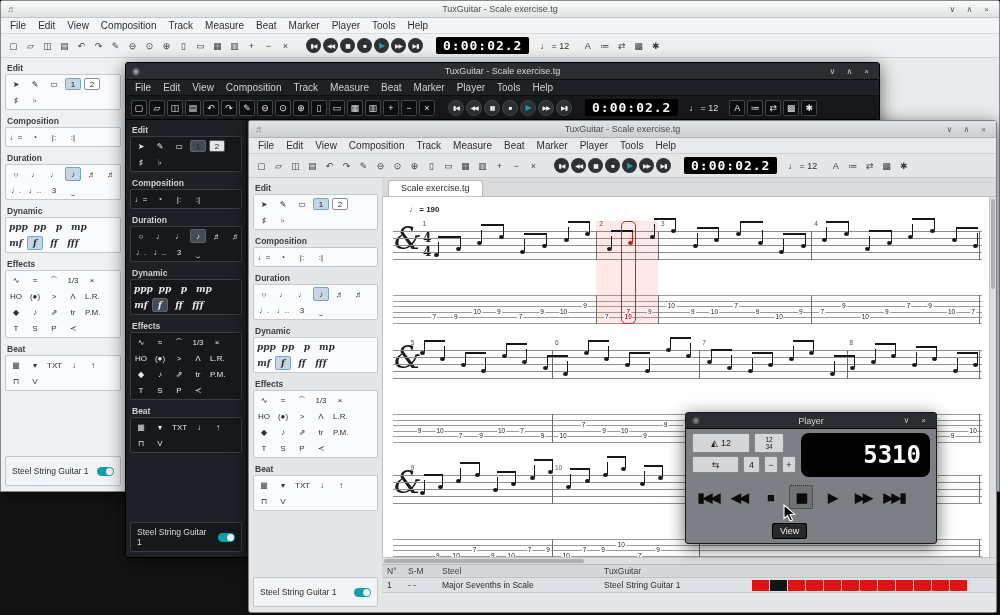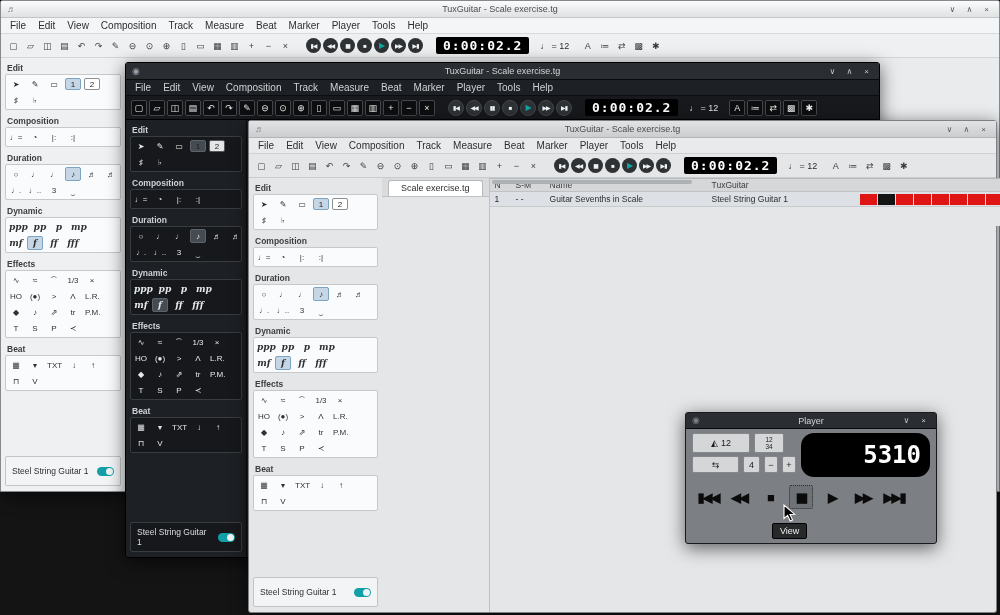--- a/index.html
+++ b/index.html
@@ -58,21 +58,21 @@
 .dk .sic.sel{background:#454b52;border:1px solid #5c636a}
 .dynrow .sic{font-family:"DejaVu Serif",serif;font-style:italic;font-weight:bold;font-size:9px}
 .spacer{flex:1}
 .strip{height:30px;margin:3px 1px;border:1px solid #c2c4c6;background:#f3f4f5;display:flex;align-items:center;gap:5px;padding:0 6px;font-size:8.5px;border-radius:2px;flex:none}
 .dk .strip{background:#16181b;border-color:#383d42;color:#dcdee0}
 .toggle{margin-left:auto;width:17px;height:9px;border-radius:5px;background:#139fa8;position:relative;flex:none}
 .toggle:after{content:'';position:absolute;right:1px;top:1px;width:7px;height:7px;border-radius:50%;background:#eef4f5}
 .mainarea{flex:1;min-width:0}
 .lt .mainarea{background:#e9ebec}
 .dk .mainarea{background:#202327}
-.maincol{flex:1;min-width:0;display:flex;flex-direction:row}
+.maincol{flex:1;min-width:0;display:flex;flex-direction:column}
 .tabbar{height:19px;flex:none;background:#d9dbdd;border-bottom:1px solid #bfc1c3;display:flex;align-items:flex-end;padding:0 6px}
 .tab{background:#fff;border:1px solid #b7b9bb;border-bottom:none;border-radius:3px 3px 0 0;font-size:9px;padding:2px 12px 3px}
 .scoreview{flex:1;position:relative;background:#fff;overflow:hidden;border-left:1px solid #bfc1c3}
 .system{position:absolute;left:10px;right:14px;height:112px}
 .staff{position:absolute;left:0;right:0;top:14px;height:29px;background:repeating-linear-gradient(to bottom,#8d8d8d 0 1px,transparent 1px 7px)}
 .tabstaff{position:absolute;left:0;right:0;top:78px;height:29px;background:repeating-linear-gradient(to bottom,#9b9b9b 0 1px,transparent 1px 5.6px)}
 .clef{position:absolute;left:1px;top:6px;font-family:"DejaVu Serif",serif;font-style:italic;font-size:31px;line-height:31px;color:#1c1c1c}
 .ts{position:absolute;left:30px;top:14px;display:flex;flex-direction:column;font-weight:bold;font-size:12px;line-height:14px;color:#1c1c1c;font-family:"DejaVu Serif",serif}
 .tempomark{position:absolute;left:16px;top:-12px;font-size:8px;font-weight:bold;color:#1c1c1c}
 .sbar{position:absolute;width:1px;background:#6d6d6d}
@@ -103,21 +103,21 @@
 .pbody{flex:1;padding:4px 6px;display:flex;flex-direction:column}
 .ptop{display:flex;gap:5px}
 .pleft{display:flex;flex-direction:column;gap:3px;width:104px;flex:none}
 .prow{display:flex;gap:4px}
 .pbtn{background:#d4d6d8;border:1px solid #85888b;border-radius:2px;display:flex;align-items:center;justify-content:center;font-size:9px;color:#1c1c1c;height:20px}
 .pbtn.metro{width:58px;gap:3px}
 .pbtn.tsig{width:30px;flex-direction:column;font-size:6.5px;line-height:7px}
 .pbtn.loopb{width:58px;height:17px}
 .pbtn.spv{width:20px;height:17px}
 .pbtn.spm,.pbtn.spp{width:17px;height:17px}
-.pdisplay{flex:1;background:#000;color:#fff;display:flex;align-items:center;justify-content:flex-end;padding:0 9px;font-family:"DejaVu Sans Mono",monospace;font-size:24px;font-weight:bold;border-radius:13px;height:44px}
+.pdisplay{flex:1;background:#000;color:#fff;display:flex;align-items:center;justify-content:flex-end;padding:0 9px;font-family:"DejaVu Sans Mono",monospace;font-size:24px;font-weight:bold;border-radius:8px;height:44px}
 .ptrans{display:flex;gap:7px;align-items:center;margin-top:8px;padding-left:4px}
 .tpb{min-width:24px;height:24px;display:flex;align-items:center;justify-content:center;font-size:13px;font-weight:bold;color:#0b0b0b;letter-spacing:-2px;border:1px solid transparent;border-radius:2px}
 .tpb.focus{border:1px dotted #2c2e30;background:#6f7276}
 .tooltip{position:absolute;left:772px;top:523px;z-index:50;background:#26282a;color:#ededed;border:1px solid #000;font-size:9px;padding:2px 7px;border-radius:2px}
 .cursor{position:absolute;left:783px;top:504px;z-index:60}
 .w1{left:0;top:0;width:1000px;height:492px;z-index:10;border-radius:3px 3px 0 0}
 .w2{left:125px;top:62px;width:755px;height:496px;z-index:20}
 .w3{left:248px;top:120px;width:749px;height:493px;z-index:30}
 </style>
 </head>
@@ -916,28 +916,28 @@
             <div class="thumb"></div>
           </div>
       </div>
       <div class="hscroll" data-name="horizontal-scrollbar">
           <div class="thumb"></div>
         </div>
       <div class="tracktable" data-name="track-table">
         <div class="thead" data-name="track-table-header">
           <span class="c1">N°</span>
           <span class="c2">S-M</span>
-          <span class="c3">Name</span>
+          <span class="c3">Steel</span>
           <span class="c4">TuxGuitar</span>
           <span class="c5"></span>
         </div>
         <div class="trow" data-name="track-row">
           <span class="c1" data-name="track-number">1</span>
           <span class="c2" data-name="solo-mute-flags">-  -</span>
-          <span class="c3" data-name="song-name">Guitar Sevenths in Scale</span>
+          <span class="c3" data-name="song-name">Major Sevenths in Scale</span>
           <span class="c4" data-name="instrument-name">Steel String Guitar 1</span>
           <span class="c5">
               <span class="lvl" data-name="level-cell" style="background: rgb(223, 20, 20);"></span>
               <span class="lvl" data-name="level-cell" style="background: rgb(20, 20, 20);"></span>
               <span class="lvl" data-name="level-cell" style="background: rgb(223, 20, 20);"></span>
               <span class="lvl" data-name="level-cell" style="background: rgb(223, 20, 20);"></span>
               <span class="lvl" data-name="level-cell" style="background: rgb(223, 20, 20);"></span>
               <span class="lvl" data-name="level-cell" style="background: rgb(223, 20, 20);"></span>
               <span class="lvl" data-name="level-cell" style="background: rgb(223, 20, 20);"></span>
               <span class="lvl" data-name="level-cell" style="background: rgb(223, 20, 20);"></span>

